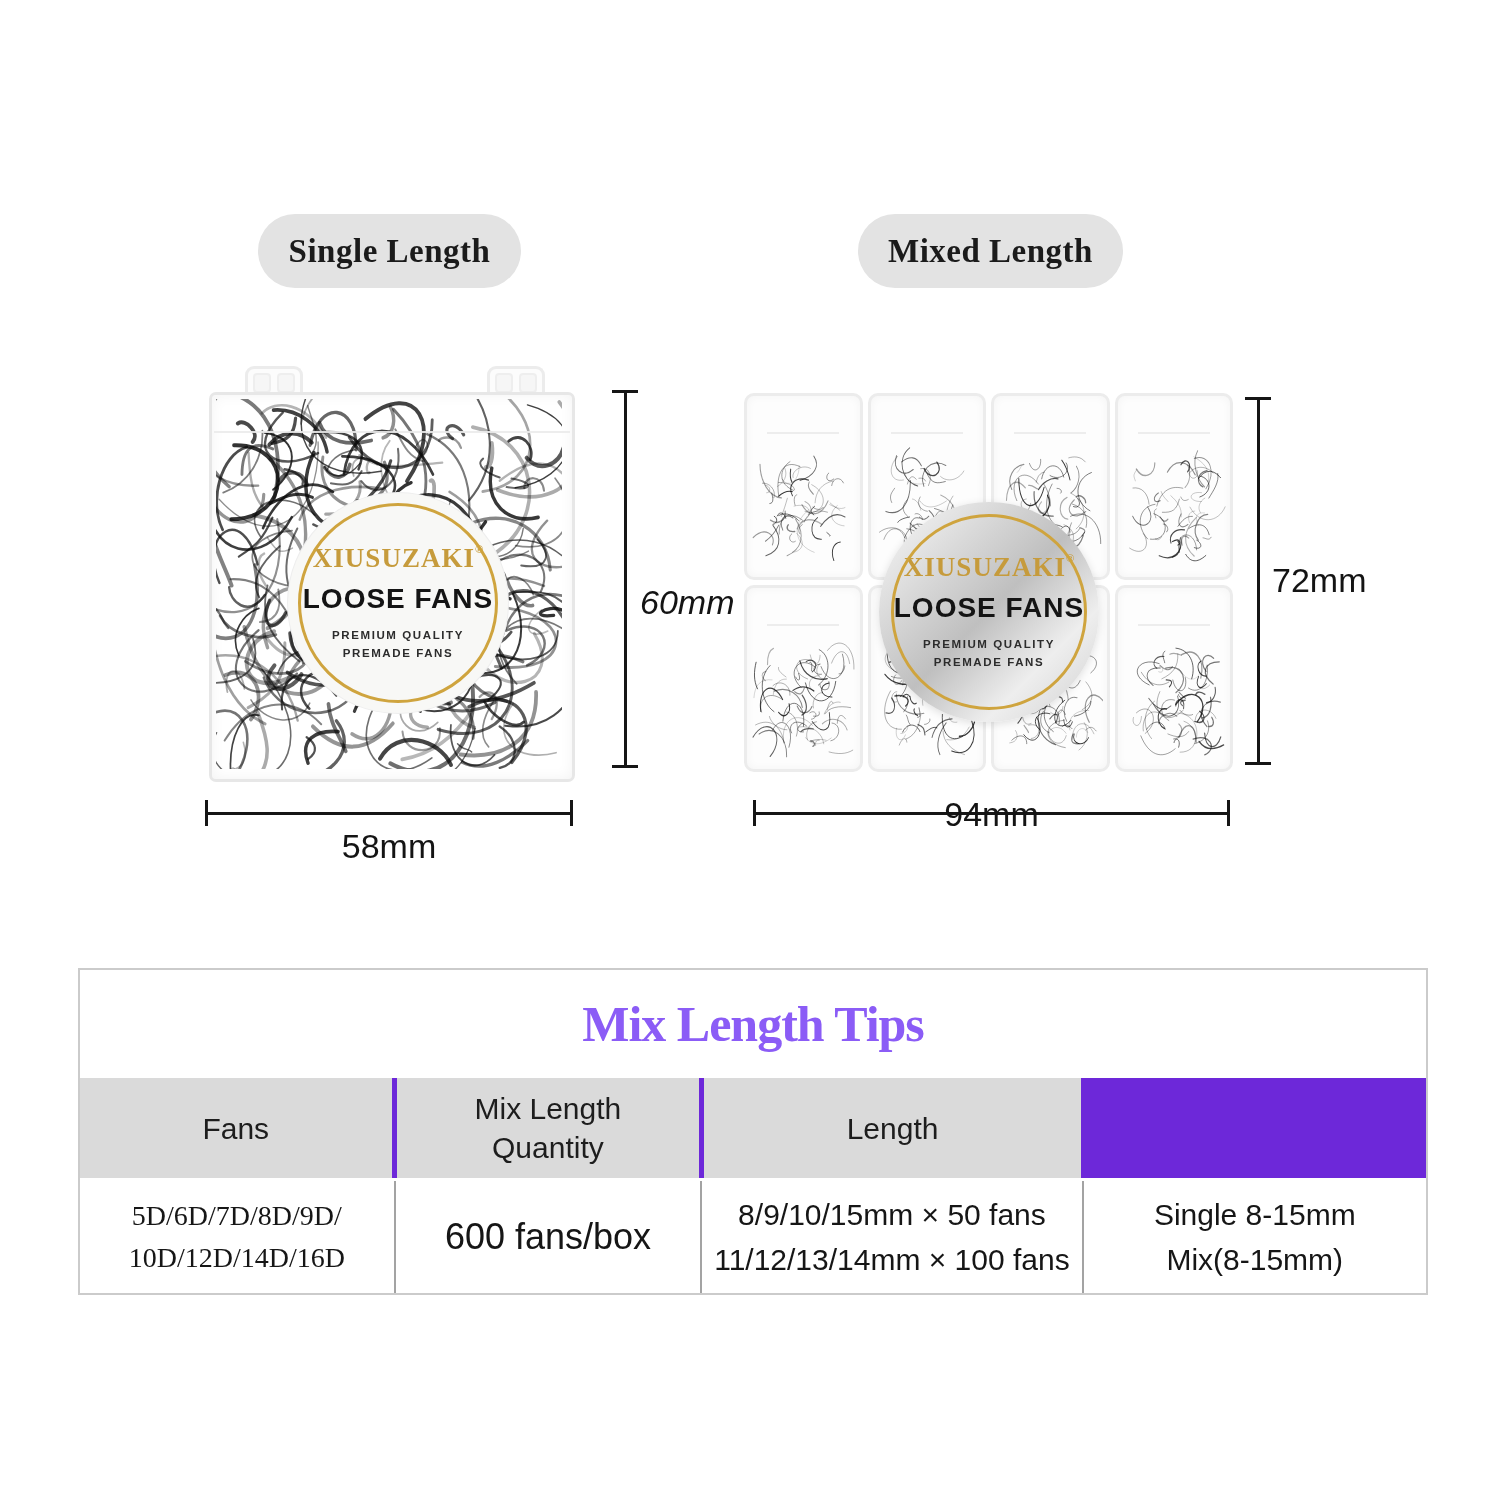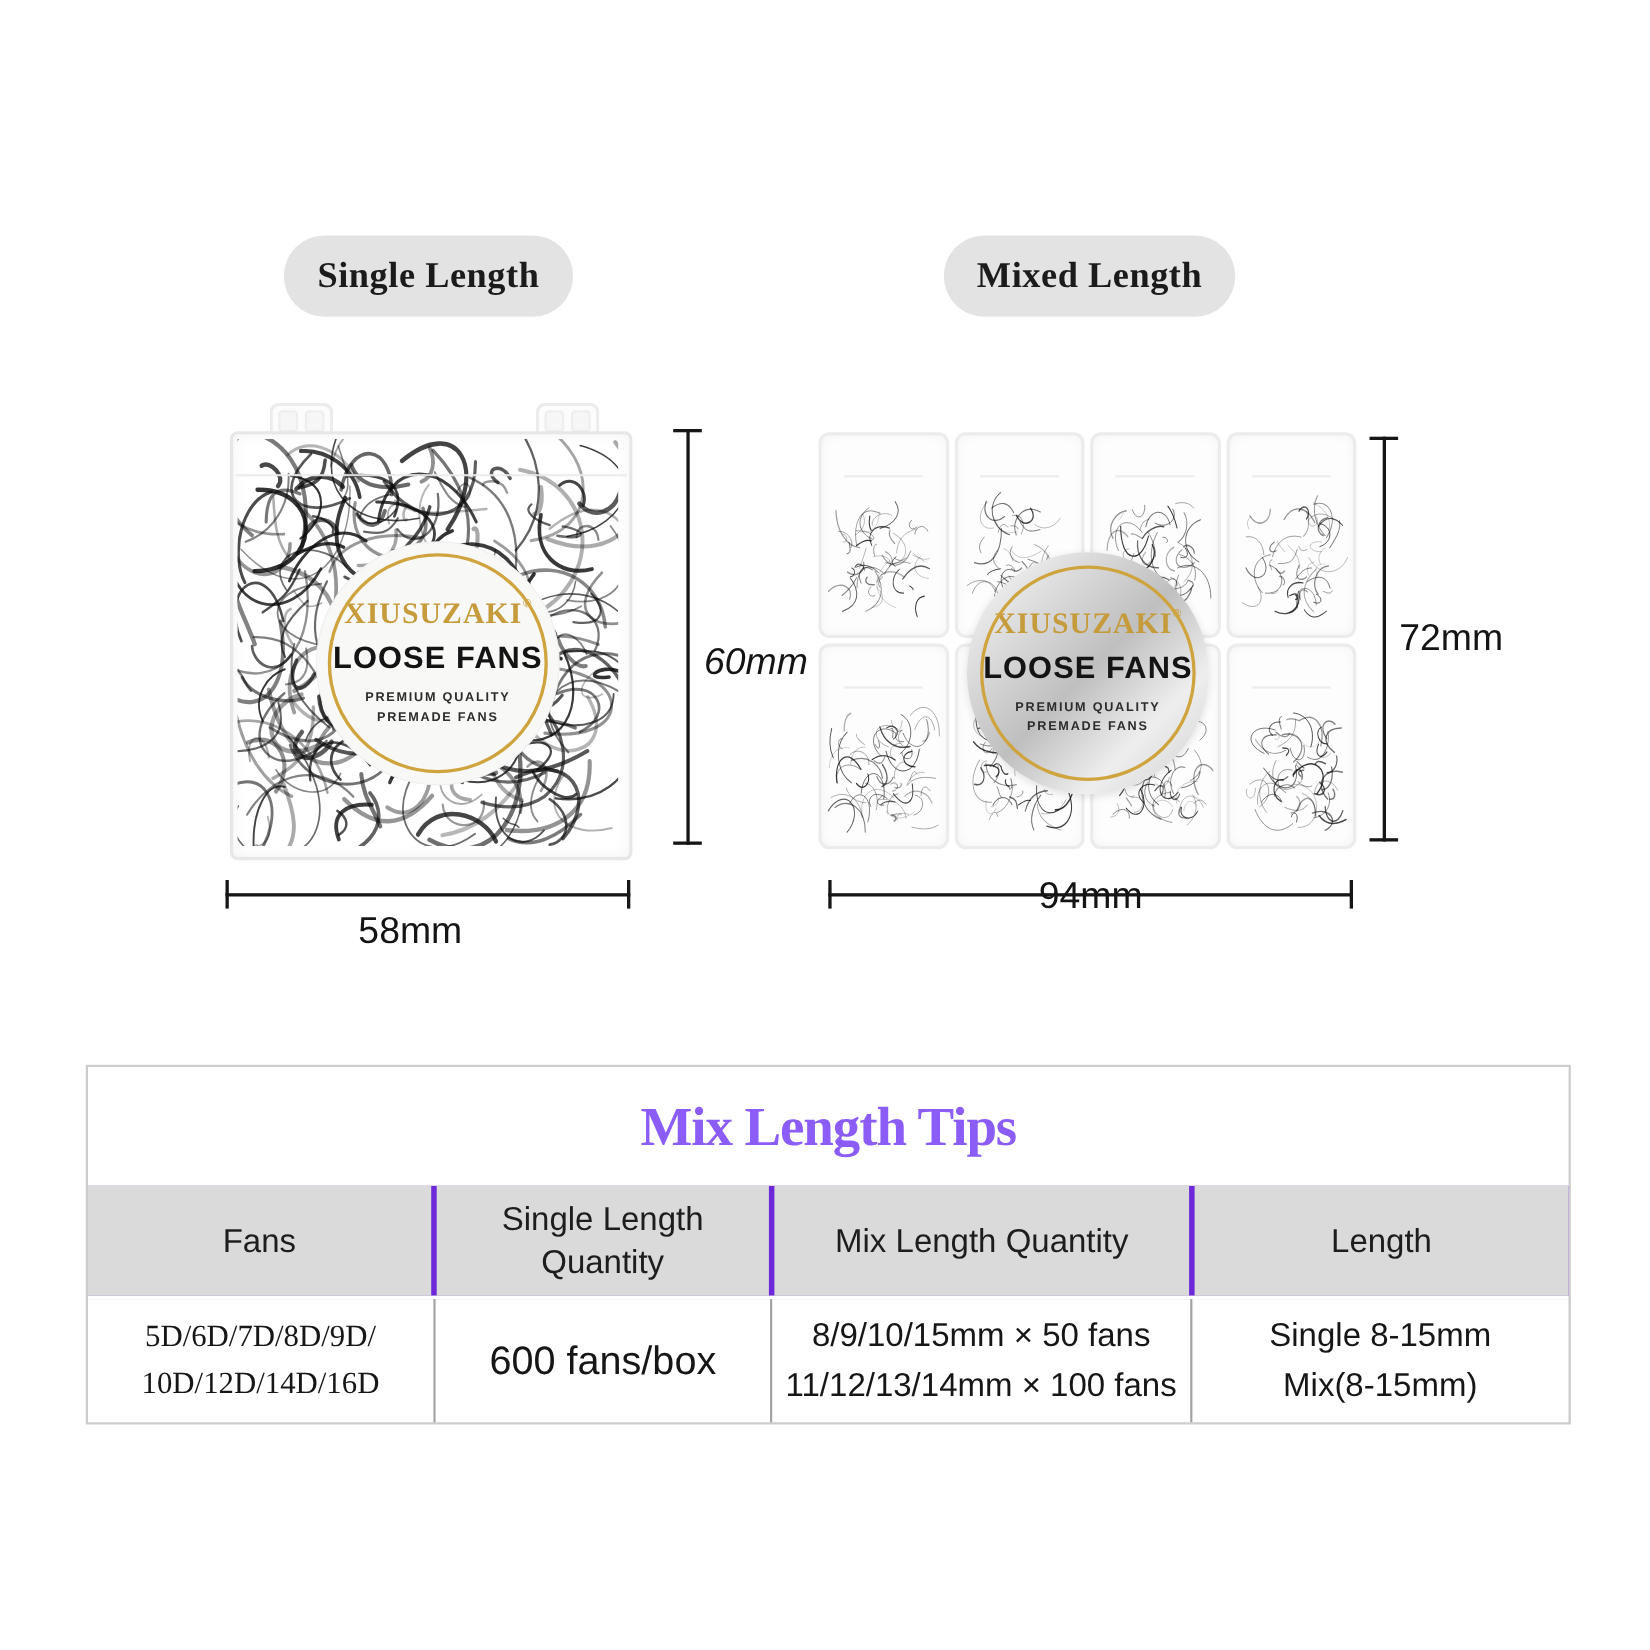--- a/index.html
+++ b/index.html
@@ -64,21 +64,21 @@
   .hdim .hl{position:absolute;top:11.5px;left:0;right:0;height:3px;background:#161616;}
   .dim-label{position:absolute;font-size:34px;color:#141414;}
   .dim-label.centered{text-align:center;}
 
   .v60{left:612px;top:390px;height:378px;}
   .v72{left:1245px;top:397px;height:368px;}
   .h58{left:205px;top:800px;width:368px;}
   .h94{left:753px;top:800px;width:477px;}
   .t60{left:640px;top:583px;font-style:italic;}
   .t72{left:1272px;top:561px;}
-  .t58{left:189px;top:827px;width:368px;}
+  .t58{left:205px;top:827px;width:368px;}
   .t94{left:753px;top:795px;width:477px;}
 
   
   .spec-table{position:absolute;left:78px;top:968px;width:1350px;
               border:2px solid #cbcbcb;background:#fff;box-sizing:border-box;}
   .t-title{height:108px;display:flex;align-items:center;justify-content:center;
            font-family:"Liberation Serif","DejaVu Serif",serif;font-weight:700;
            font-size:50px;letter-spacing:-1px;color:#8b5cf6;}
   .t-head{display:grid;grid-template-columns:316fr 307fr 382fr 345fr;column-gap:5px;
           background:#6d28d9;height:100px;}
@@ -849,21 +849,20 @@
 
   <div class="hdim h94">
       <i class="hl"></i>
     </div>
   <span class="dim-label centered t94">94mm</span>
 
   <div class="spec-table">
     <div class="t-title">Mix Length Tips</div>
     <div class="t-head">
       <div class="th">Fans</div>
-      <div class="th">Single Length Quantity</div>
       <div class="th">Mix Length Quantity</div>
       <div class="th">Length</div>
     </div>
     <div class="t-body">
       <div class="td c-fans">
         <div>5D/6D/7D/8D/9D/</div>
         <div>10D/12D/14D/16D</div>
       </div>
       <div class="td c-qty">600 fans/box</div>
       <div class="td c-mix">

